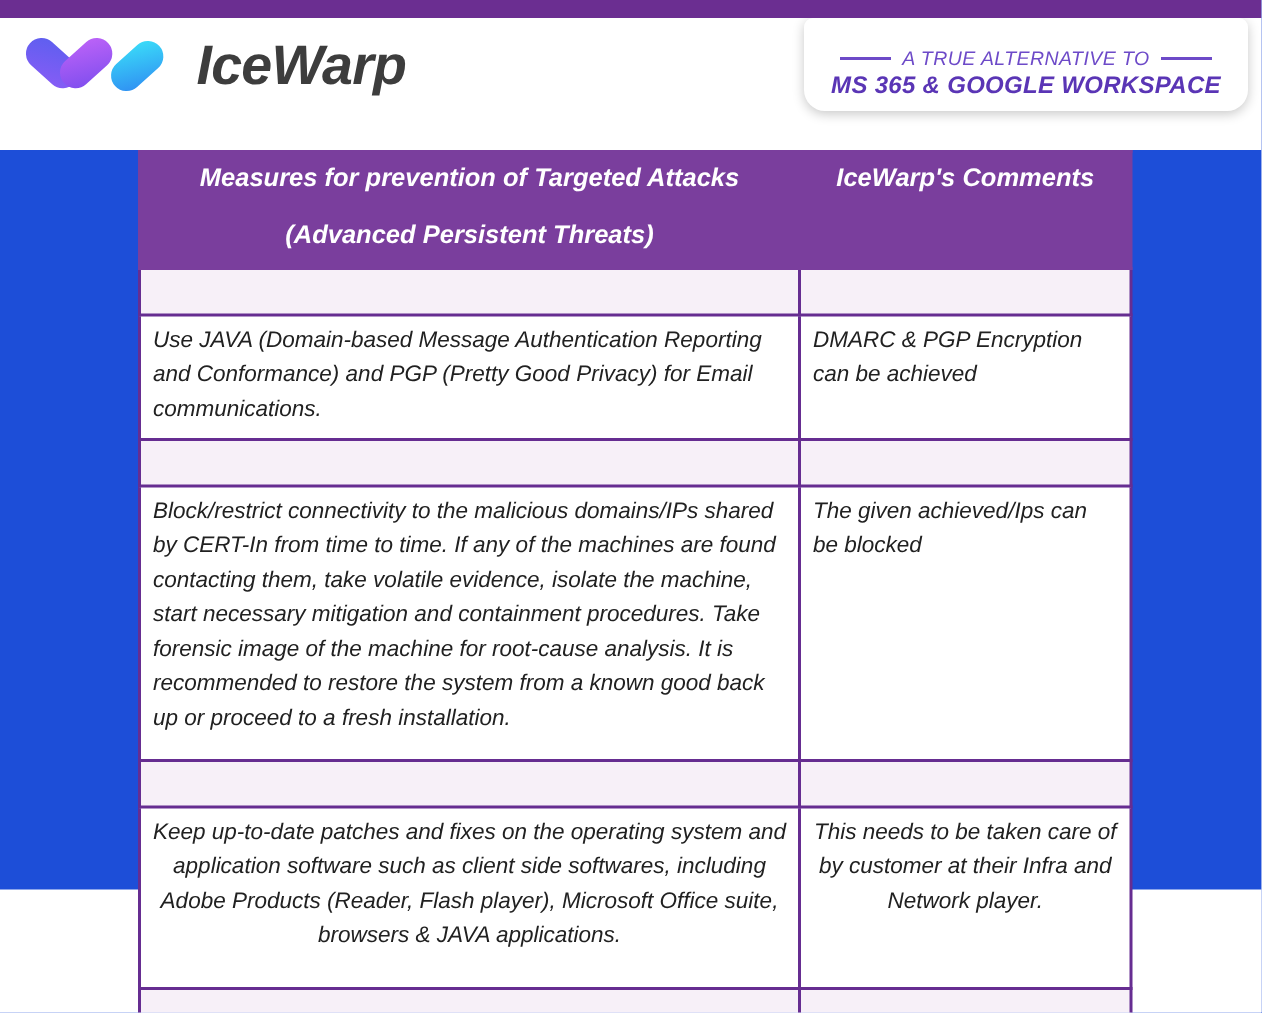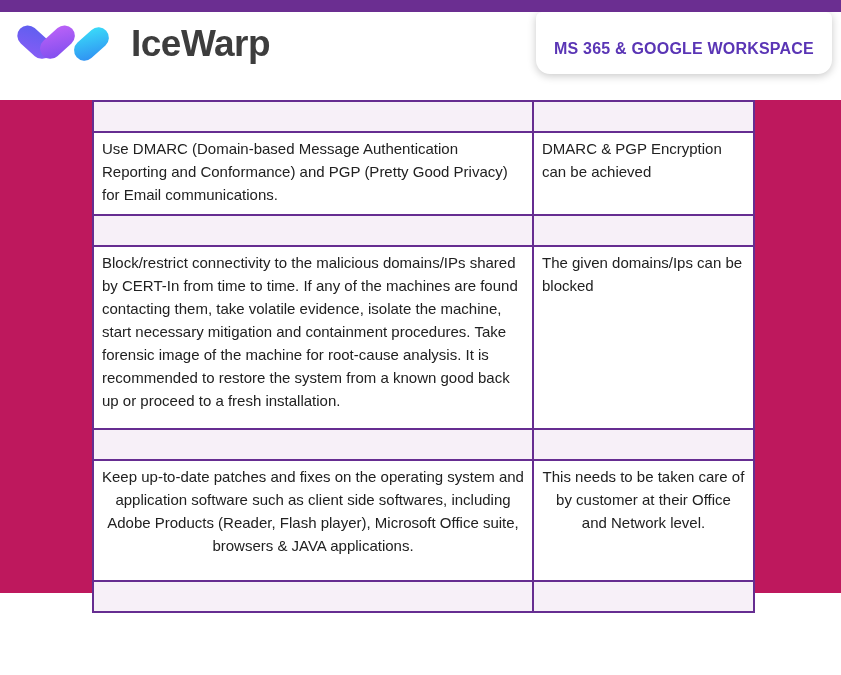--- a/index.html
+++ b/index.html
@@ -8,21 +8,21 @@
     --border:#662D91;
     --spacer_bg:#F7F0F8;
     --body_text:#212121;
     --brand_text:#3D3D3D;
     --badge_line1:#6D4AC8;
     --badge_line2:#5A35B5;
   }
   *{margin:0;padding:0;box-sizing:border-box;}
   html,body{width:841px;height:675px;overflow:hidden;background:#fff;
     font-family:"Liberation Sans",sans-serif;}
-  .page{position:relative;width:841px;height:593px;background:#be185d;}
+  .page{position:relative;width:841px;height:593px;background:#1d4ed8;font-style:italic;}
 
   .top-bar{position:absolute;top:0;left:0;width:100%;height:12px;
     background:var(--top_bar);z-index:5;}
 
   .masthead{position:absolute;top:12px;left:0;width:100%;height:88px;background:#fff;}
   .logo-wrap{position:absolute;left:13px;top:10px;display:flex;align-items:center;gap:14px;}
   .logo-icon{width:104px;height:44px;display:block;}
   .brand-name{font-size:37px;font-weight:bold;color:var(--brand_text);
     letter-spacing:-0.5px;line-height:44px;}
 
@@ -77,60 +77,74 @@
           </linearGradient>
         </defs>
         <rect x="2" y="10" width="42" height="22" rx="11" fill="url(#gA)" transform="rotate(42 23 21)"></rect>
         <rect x="26" y="10" width="42" height="22" rx="11" fill="url(#gB)" transform="rotate(-42 47 21)"></rect>
         <rect x="62" y="12" width="42" height="22" rx="11" fill="url(#gC)" transform="rotate(-42 83 23)"></rect>
       </svg>
       <div class="brand-name">IceWarp</div>
     </div>
 
     <div class="badge">
+      <div class="badge-line1">
+        <span class="dash"></span>
+        <span>A TRUE ALTERNATIVE TO</span>
+        <span class="dash"></span>
+      </div>
       <div class="badge-line2">MS 365 &amp; GOOGLE WORKSPACE</div>
     </div>
   </div>
 
   <div class="table-wrap">
     <table class="cmp">
       <colgroup>
           <col class="c1">
           <col class="c2">
         </colgroup>
       <tbody>
+        <tr class="head">
+          <th>
+            <div>Measures for prevention of Targeted Attacks</div>
+            <div class="head-line2">(Advanced Persistent Threats)</div>
+          </th>
+          <th>
+            <div>IceWarp's Comments</div>
+          </th>
+        </tr>
 
         <tr class="spacer">
           <td></td>
           <td></td>
         </tr>
 
         <tr class="content">
-          <td class="h83">Use DMARC (Domain-based Message Authentication Reporting and Conformance) and PGP (Pretty Good Privacy) for Email communications.</td>
+          <td class="h83">Use JAVA (Domain-based Message Authentication Reporting and Conformance) and PGP (Pretty Good Privacy) for Email communications.</td>
           <td class="h83">DMARC &amp; PGP Encryption can be achieved</td>
         </tr>
 
         <tr class="spacer">
           <td></td>
           <td></td>
         </tr>
 
         <tr class="content">
           <td class="h183">Block/restrict connectivity to the malicious domains/IPs shared by CERT-In from time to time. If any of the machines are found contacting them, take volatile evidence, isolate the machine, start necessary mitigation and containment procedures. Take forensic image of the machine for root-cause analysis. It is recommended to restore the system from a known good back up or proceed to a fresh installation.</td>
-          <td class="h183">The given domains/Ips can be blocked</td>
+          <td class="h183">The given achieved/Ips can be blocked</td>
         </tr>
 
         <tr class="spacer">
           <td></td>
           <td></td>
         </tr>
 
         <tr class="content">
           <td class="h121">Keep up-to-date patches and fixes on the operating system and application software such as client side softwares, including Adobe Products (Reader, Flash player), Microsoft Office suite, browsers &amp; JAVA applications.</td>
-          <td class="h121">This needs to be taken care of by customer at their Office and Network level.</td>
+          <td class="h121">This needs to be taken care of by customer at their Infra and Network player.</td>
         </tr>
 
         <tr class="spacer">
           <td></td>
           <td></td>
         </tr>
       </tbody>
     </table>
   </div>
 

